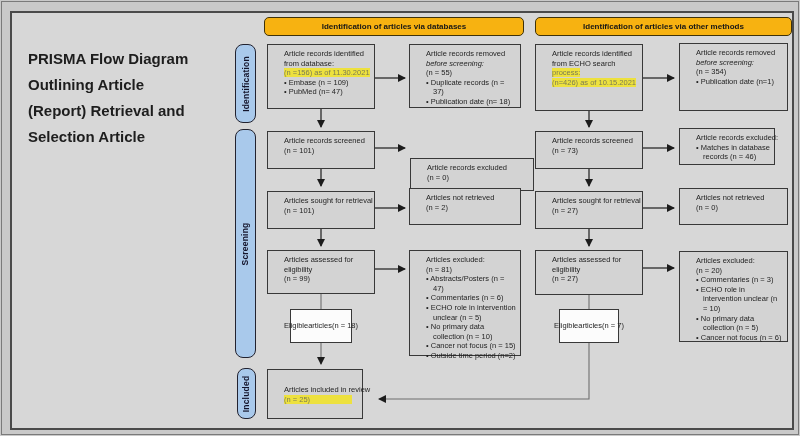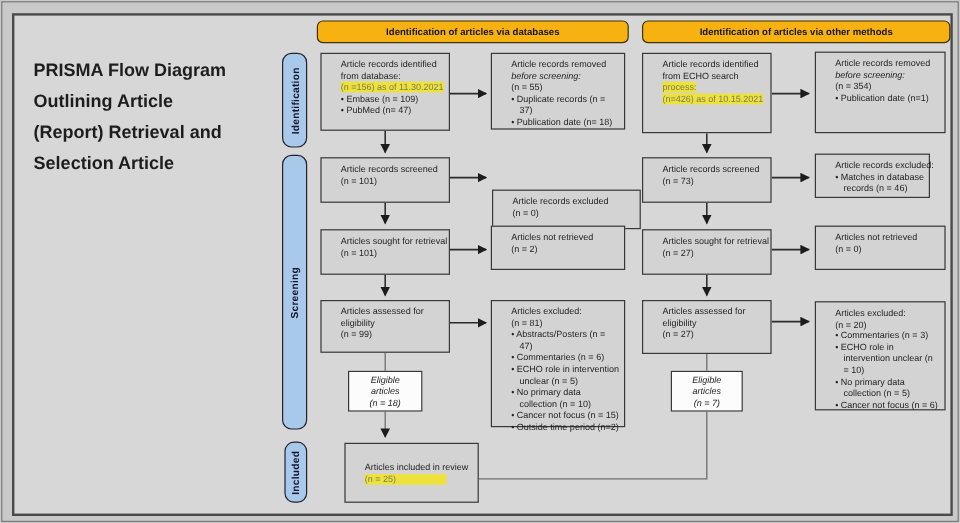--- a/index.html
+++ b/index.html
@@ -37,21 +37,21 @@
     background:var(--box_fill,#D3D3D3);border:1.4px solid #383838;
     padding:4px 4px 3px 16px;font-size:7.5px;line-height:9.6px;color:#1f1f1f;
   }
   .nw{white-space:nowrap;}
   .it{font-style:italic;}
   .bullet{padding-left:7px;text-indent:-7px;}
   .hl{background:var(--highlight_yellow,#EDE13E);color:#7c7c53;text-align:center;}
   .hl-wide{display:inline-block;padding-right:42px;}
   .box.white{
     background:#FCFCFC;text-align:center;padding:4px 2px;
-    display:flex;flex-direction:column;align-items:center;justify-content:center;font-style:italic;
+    display:flex;align-items:center;justify-content:center;
   }
   .box.included{padding-top:15px;}
   svg.arrows{position:absolute;left:0;top:0;pointer-events:none;}
   svg.arrows path{fill:none;stroke:#2b2b2b;stroke-width:1.3;}
   svg.arrows path.gray{stroke:#6f6f6f;stroke-width:1.1;}
 </style>
 </head>
 <body>
 
 <div class="outer-frame"></div>
@@ -159,21 +159,21 @@
     <div class="bullet">• Cancer not focus (n = 15)</div>
     <div class="bullet">• Outside time period (n=2)</div>
   </div>
 
   <div class="box white" style="left:278px;top:296px;width:62px;height:34px;">
     <div class="nw">Eligible</div>
     <div class="nw">articles</div>
     <div class="nw">(n = 18)</div>
   </div>
 
-  <div class="box included" style="left:255px;top:356px;width:112px;height:50px;margin-left:20px;">
+  <div class="box included" style="left:255px;top:356px;width:96px;height:50px;">
     <div class="nw">Articles included in review</div>
     <div class="nw"><span class="hl hl-wide">(n = 25)</span></div>
   </div>
 
   <div class="box" style="left:523px;top:31px;width:108px;height:67px;">
     <div class="nw">Article records identified</div>
     <div class="nw">from ECHO search</div>
     <div class="nw"><span class="hl">process:</span></div>
     <div class="nw"><span class="hl">(n=426) as of 10.15.2021</span></div>
   </div>

